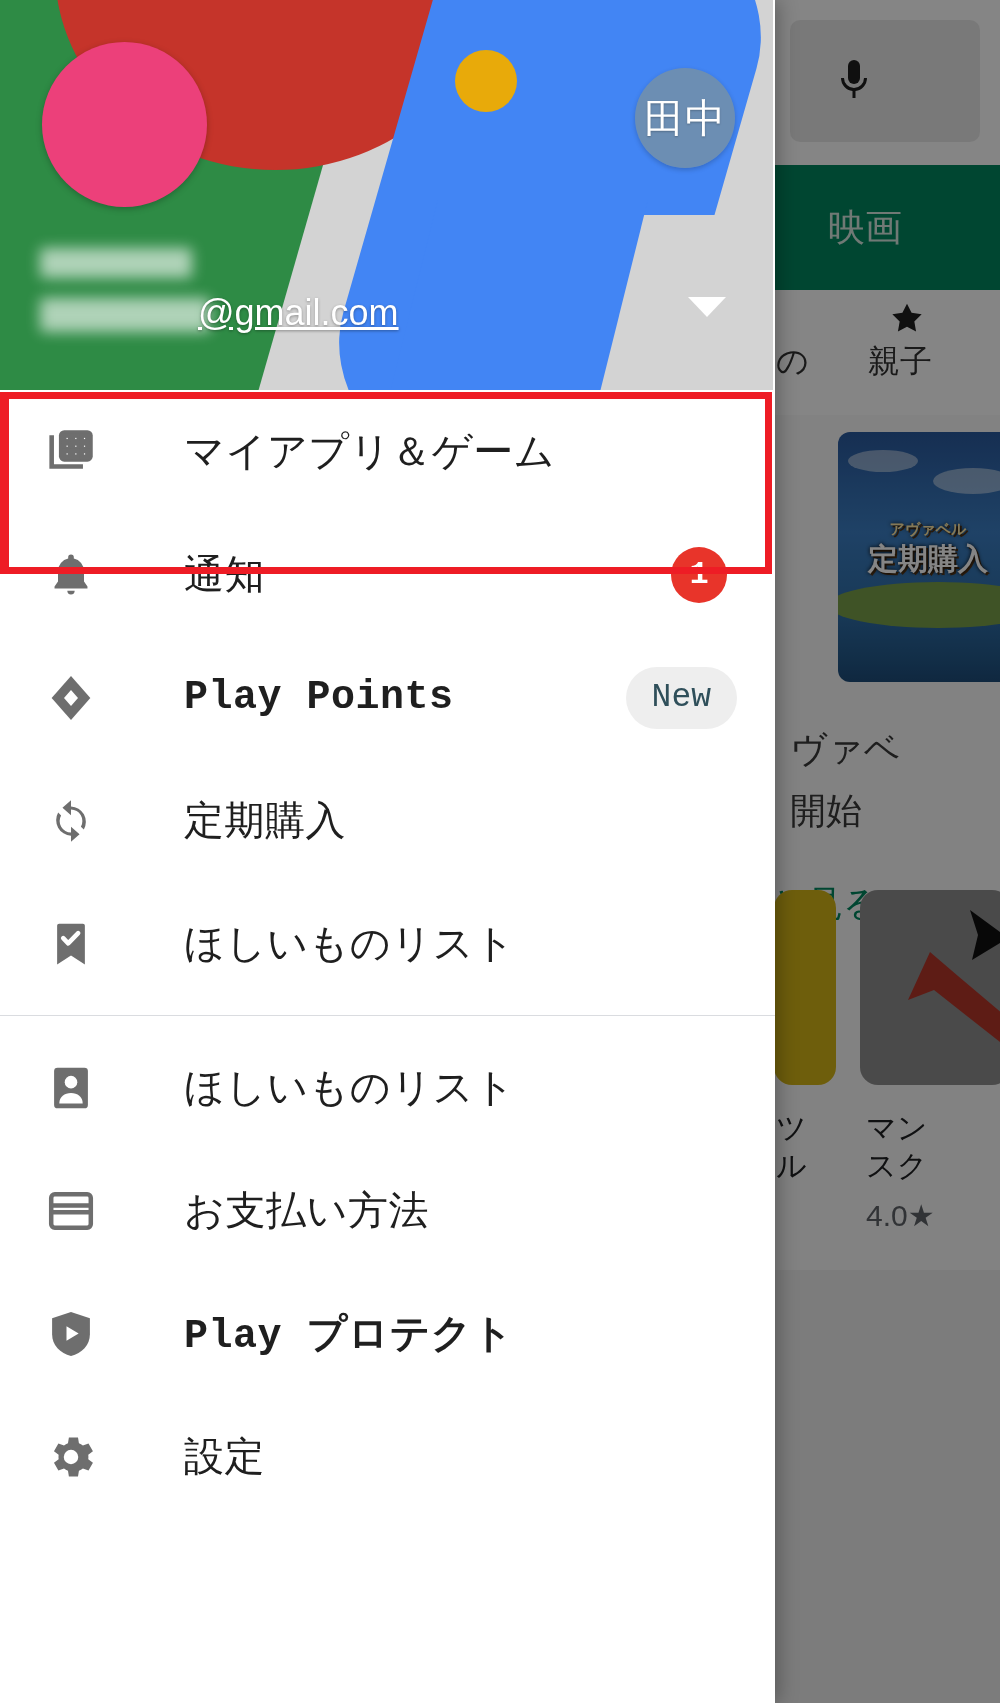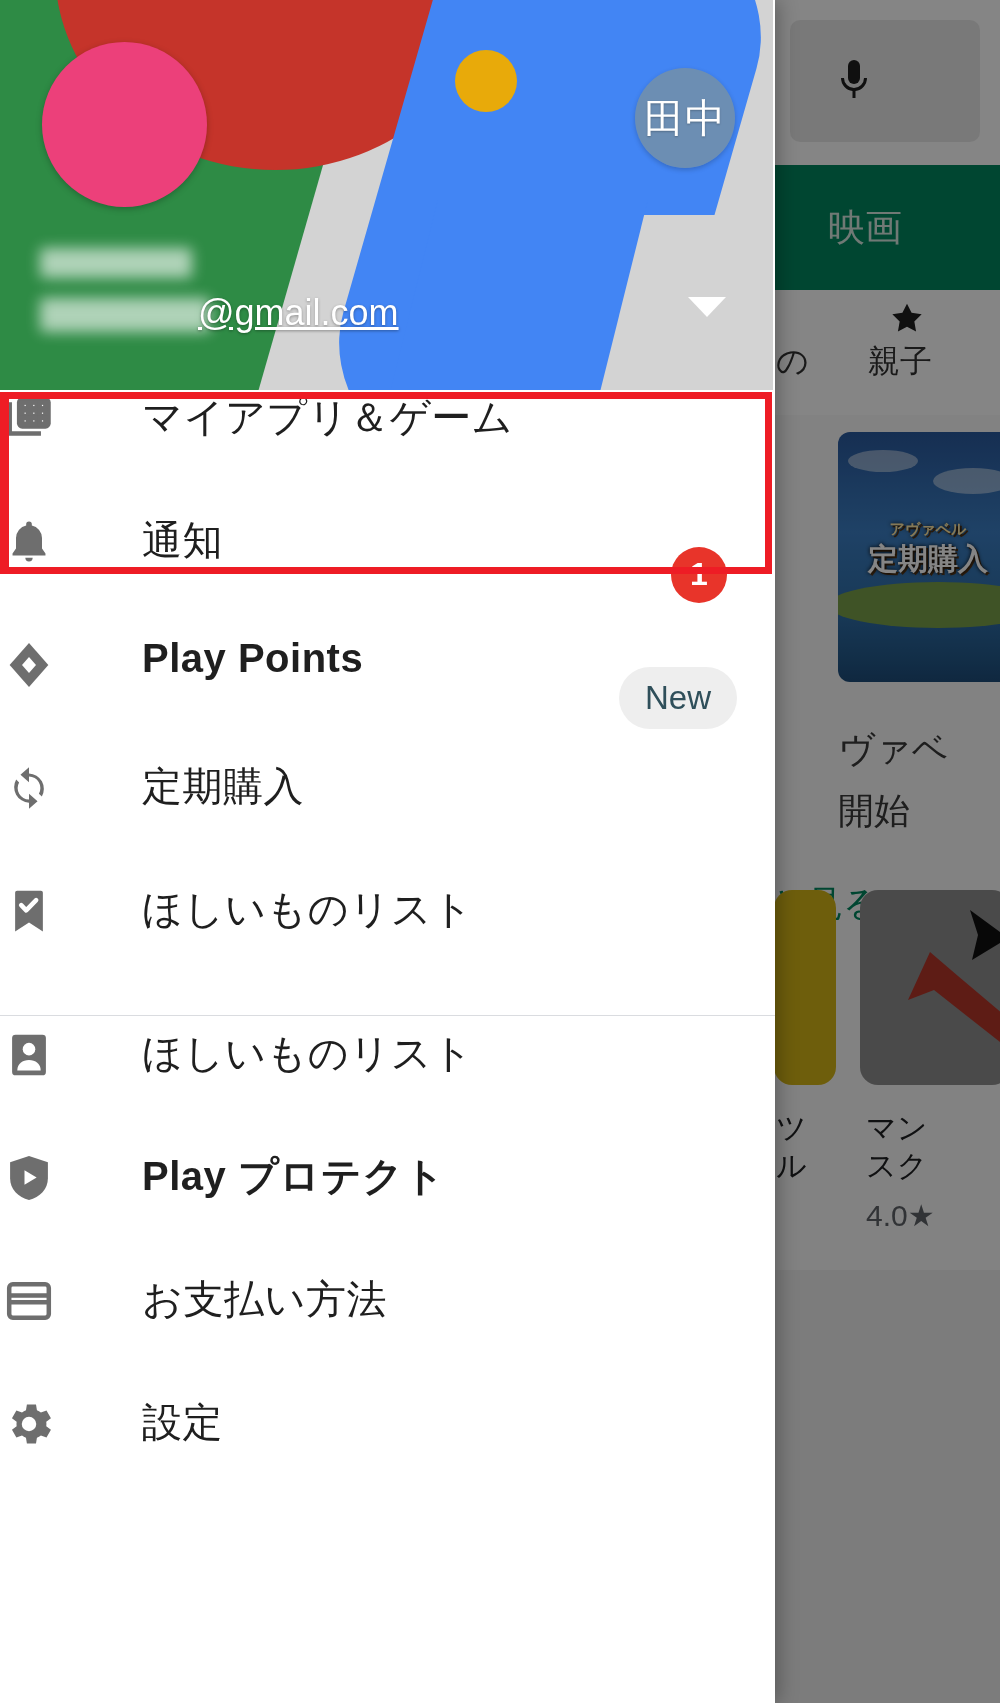--- a/index.html
+++ b/index.html
@@ -54,21 +54,21 @@
     position:absolute; left:0; top:88px; width:100%;
     text-align:center; color:#fff; font-size:30px; font-weight:bold;
     text-shadow:0 0 4px #000, 2px 2px 0 #5a3a1a;
   }
   .promo-logo small { display:block; font-size:15px; color:#ffe9a8; }
   .promo-land {
     position:absolute; left:-10px; top:150px; width:220px; height:46px;
     background:#7a9f4a; border-radius:50%;
   }
   .bg-promo-text {
-    position:absolute; left:790px; font-size:36px; color:#3a3a3a;margin-left:48px;
+    position:absolute; left:790px; font-size:36px; color:#3a3a3a;
   }
 
   .bg-seeall {
     position:absolute; left:770px; top:726px; font-size:36px; color:#01875f;
   }
   .bg-card-wrap { position:absolute; left:770px; top:790px; width:240px; height:420px; }
   .bg-appicon {
     position:absolute; border-radius:18px;
   }
   .bg-appname {
@@ -169,23 +169,24 @@
     position:absolute; left:688px; top:297px;
     width:0; height:0;
     border-left:19px solid transparent;
     border-right:19px solid transparent;
     border-top:20px solid #ffffff;
   }
 
   
   .drawer-list { position:absolute; left:0; top:390px; width:775px; }
   .nav-item {
-    position:relative; display:flex; align-items:flex-start;
-    height:123px; 
+    position:relative; display:flex; align-items:center;
+    height:123px; padding-left:42px;
     background:#fff;
+    font-family:Liberation Mono, monospace;
   }
   .nav-icon {
     width:58px; height:58px; flex:0 0 58px;
     display:flex; align-items:center; justify-content:center;
     color:#6e6e6e;
   }
   .nav-icon svg { display:block; }
   .nav-label {
     margin-left:84px;
     font-size:40px; color:#1f1f1f; letter-spacing:.5px;
@@ -372,40 +373,40 @@
             <rect x="4.2" y="2.6" width="15.6" height="18.8" rx="1.6" fill="#6e6e6e"></rect>
             <circle cx="12" cy="9.3" r="2.9" fill="#ffffff"></circle>
             <path d="M6.6 19.1c0-3 2.4-4.8 5.4-4.8s5.4 1.8 5.4 4.8z" fill="#ffffff"></path>
           </svg>
         </span>
         <span class="nav-label">ほしいものリスト</span>
       </div>
 
       <div class="nav-item">
         <span class="nav-icon">
+          <svg width="54" height="54" viewBox="0 0 24 24" fill="none" stroke="#6e6e6e" stroke-width="2">
+            <rect x="3.2" y="4.6" width="17.6" height="14.8" rx="1.6"></rect>
+            <path d="M3.2 9.6h17.6M3.2 12.6h17.6" stroke-width="2"></path>
+          </svg>
+        </span>
+        <span class="nav-label">お支払い方法</span>
+      </div>
+
+      <div class="nav-item">
+        <span class="nav-icon">
           <svg width="54" height="54" viewBox="0 0 24 24">
             <path d="M12 2.2 20.4 5v7.1c0 5-3.6 8.4-8.4 9.7-4.8-1.3-8.4-4.7-8.4-9.7V5z" fill="#6e6e6e"></path>
             <path d="M10 8.6l5.4 3.2L10 15z" fill="#ffffff"></path>
           </svg>
         </span>
         <span class="nav-label bold">Play プロテクト</span>
       </div>
 
       <div class="nav-item">
         <span class="nav-icon">
-          <svg width="54" height="54" viewBox="0 0 24 24" fill="none" stroke="#6e6e6e" stroke-width="2">
-            <rect x="3.2" y="4.6" width="17.6" height="14.8" rx="1.6"></rect>
-            <path d="M3.2 9.6h17.6M3.2 12.6h17.6" stroke-width="2"></path>
-          </svg>
-        </span>
-        <span class="nav-label">お支払い方法</span>
-      </div>
-
-      <div class="nav-item">
-        <span class="nav-icon">
           <svg width="56" height="56" viewBox="0 0 24 24" fill="#6e6e6e">
             <path d="M19.4 13a7.6 7.6 0 0 0 0-2l2-1.5-1.9-3.3-2.4.9a7.5 7.5 0 0 0-1.7-1l-.4-2.5h-3.9l-.4 2.5a7.5 7.5 0 0 0-1.7 1l-2.4-.9L4.7 9.5l2 1.5a7.6 7.6 0 0 0 0 2l-2 1.5 1.9 3.3 2.4-.9c.5.4 1.1.8 1.7 1l.4 2.5h3.9l.4-2.5c.6-.2 1.2-.6 1.7-1l2.4.9 1.9-3.3z"></path>
             <circle cx="12" cy="12" r="3.1" fill="#ffffff"></circle>
           </svg>
         </span>
         <span class="nav-label">設定</span>
       </div>
 
     </div>
   </div>

